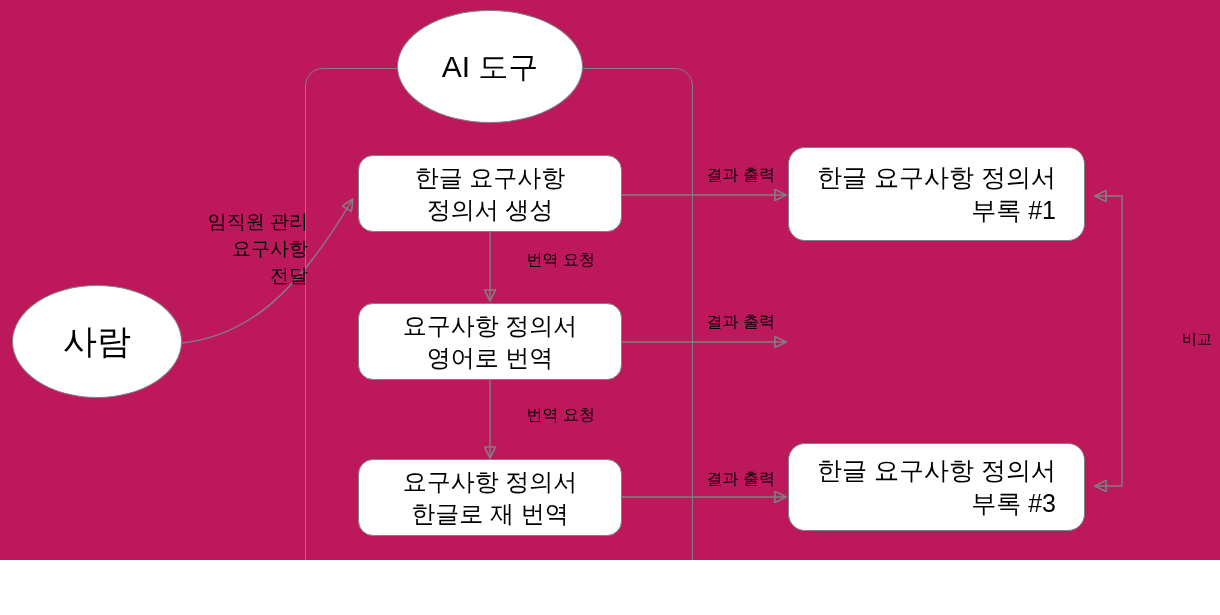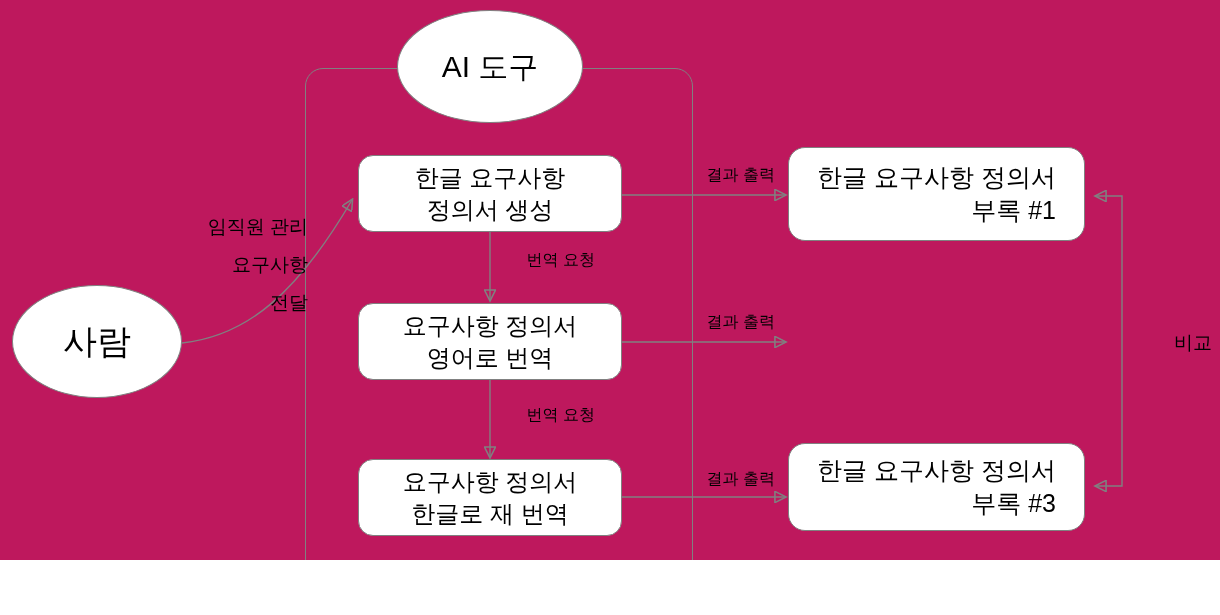--- a/index.html
+++ b/index.html
@@ -66,29 +66,29 @@
   <div class="node rounded-sm" style="left:358px; top:459px; width:264px; height:77px; font-size:24px;">요구사항 정의서
 한글로 재 번역</div>
 
   <div class="node rounded-lg" style="left:788px; top:147px; width:297px; height:94px; font-size:25px;">한글 요구사항 정의서
 부록 #1</div>
 
 
   <div class="node rounded-lg" style="left:788px; top:443px; width:297px; height:88px; font-size:25px;">한글 요구사항 정의서
 부록 #3</div>
 
-  <div class="edge-label" style="left:148px; top:208px; width:160px; font-size:19px; line-height:38px;">임직원 관리
+  <div class="edge-label" style="left:148px; top:208px; width:160px; font-size:19px; line-height:27px;">임직원 관리
 요구사항
 전달</div>
 
   <div class="edge-label" style="left:630px; top:165px; width:145px; font-size:16px;">결과 출력</div>
 
   <div class="edge-label" style="left:630px; top:312px; width:145px; font-size:16px;">결과 출력</div>
 
   <div class="edge-label" style="left:630px; top:469px; width:145px; font-size:16px;">결과 출력</div>
 
   <div class="edge-label" style="left:505px; top:250px; width:90px; font-size:16px;">번역 요청</div>
 
   <div class="edge-label" style="left:505px; top:405px; width:90px; font-size:16px;">번역 요청</div>
 
-  <div class="edge-label" style="left:1152px; top:330px; width:60px; font-size:19px;">비교</div>
+  <div class="edge-label" style="left:1152px; top:330px; width:60px; font-size:15px;">비교</div>
 
 </div>
 
 </body></html>

